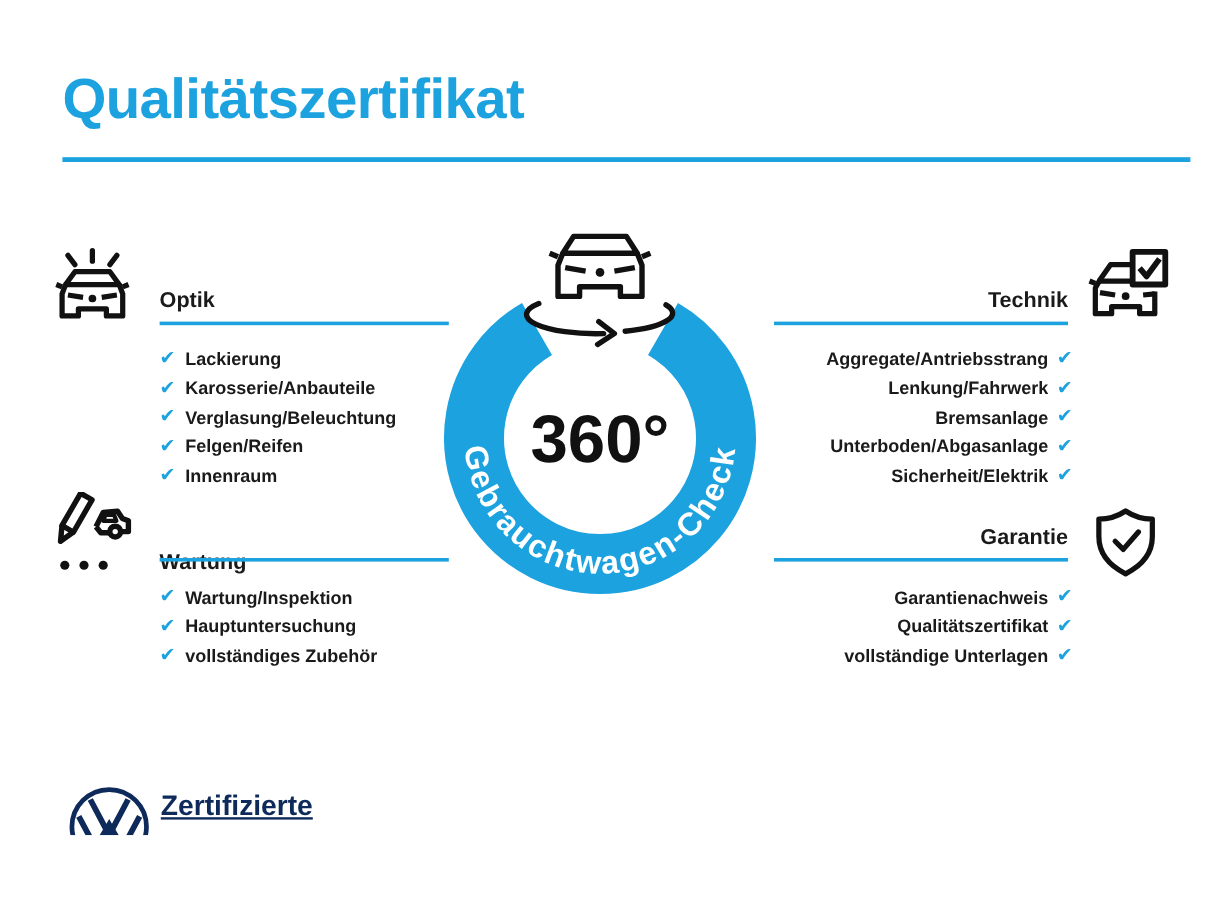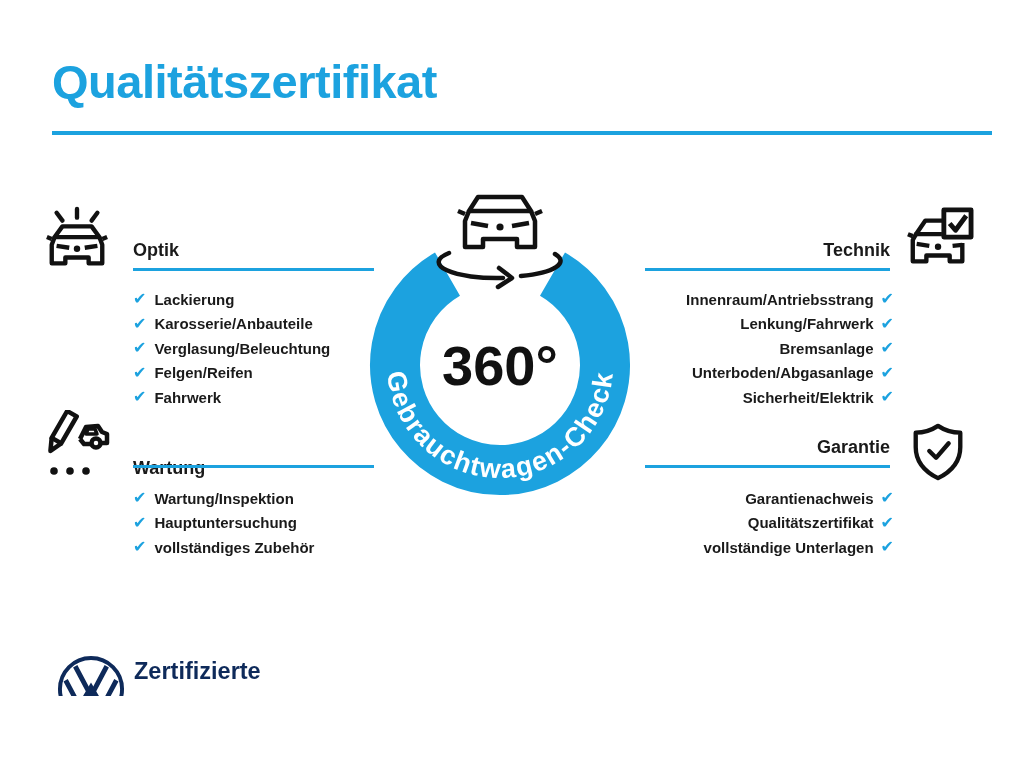--- a/index.html
+++ b/index.html
@@ -30,21 +30,21 @@
   .icon-box{position:absolute;}
   .icon-box svg{display:block;}
 
   .badge-svg{position:absolute;left:350px;top:230px;}
   .badge-svg text{font-family:"Liberation Sans","DejaVu Sans",sans-serif;}
   .ring-label{font-size:27px;font-weight:bold;fill:#ffffff;letter-spacing:1.5px;}
   .degrees{font-size:56px;font-weight:bold;fill:#111;}
   .car-top-svg{position:absolute;left:425px;top:190px;}
 
   .footer-text{position:absolute;left:134px;top:658px;font-size:23.5px;font-weight:bold;
-    color:var(--navy);line-height:27px;}
+    color:var(--navy);line-height:27px;text-decoration:underline;}
   .vw-logo-box{position:absolute;left:56px;top:654px;}
 
   .stroke-ico{stroke:#111;fill:none;stroke-width:4.5;stroke-linejoin:round;}
 </style>
 </head>
 <body>
 
 <div class="canvas">
 
   <h1 class="page-title">Qualitätszertifikat</h1>
@@ -82,21 +82,21 @@
       <div class="item">
       <span class="check">✔</span>
       <span class="label">Verglasung/Beleuchtung</span>
     </div>
       <div class="item">
       <span class="check">✔</span>
       <span class="label">Felgen/Reifen</span>
     </div>
       <div class="item">
       <span class="check">✔</span>
-      <span class="label">Fahrwerk</span>
+      <span class="label">Innenraum</span>
     </div>
     </div>
 
   <div class="icon-box" style="left:903px;top:206px;">
     <svg width="72" height="68" viewBox="0 0 74 70">
       <g class="stroke-ico">
         <rect x="42" y="4" width="28" height="28" stroke-width="5"></rect>
         <path d="M 48,18 L 54,25 L 65,10" stroke-width="5"></path>
         <path d="M 42,15 L 23,15 L 14,28 L 10,35 L 10,57 L 24,57 L 24,51 L 48,51 L 48,57 L 61,57 L 61,38"></path>
         <path d="M 12,29 L 40,29"></path>
@@ -104,21 +104,21 @@
         <path d="M 14,39 L 27,41"></path>
           <path d="M 61,40 L 51,41"></path>
       </g>
       <circle cx="36" cy="42" r="3.3" fill="#111"></circle>
     </svg>
   </div>
   <h2 class="sect-title t-right" style="right:134px;top:240px;">Technik</h2>
   <div class="sect-rule" style="left:645px;top:268px;width:245px;"></div>
   <div class="items right" style="right:130px;top:287px;">
       <div class="item">
-      <span class="label">Innenraum/Antriebsstrang</span>
+      <span class="label">Aggregate/Antriebsstrang</span>
       <span class="check">✔</span>
     </div>
       <div class="item">
       <span class="label">Lenkung/Fahrwerk</span>
       <span class="check">✔</span>
     </div>
       <div class="item">
       <span class="label">Bremsanlage</span>
       <span class="check">✔</span>
     </div>

